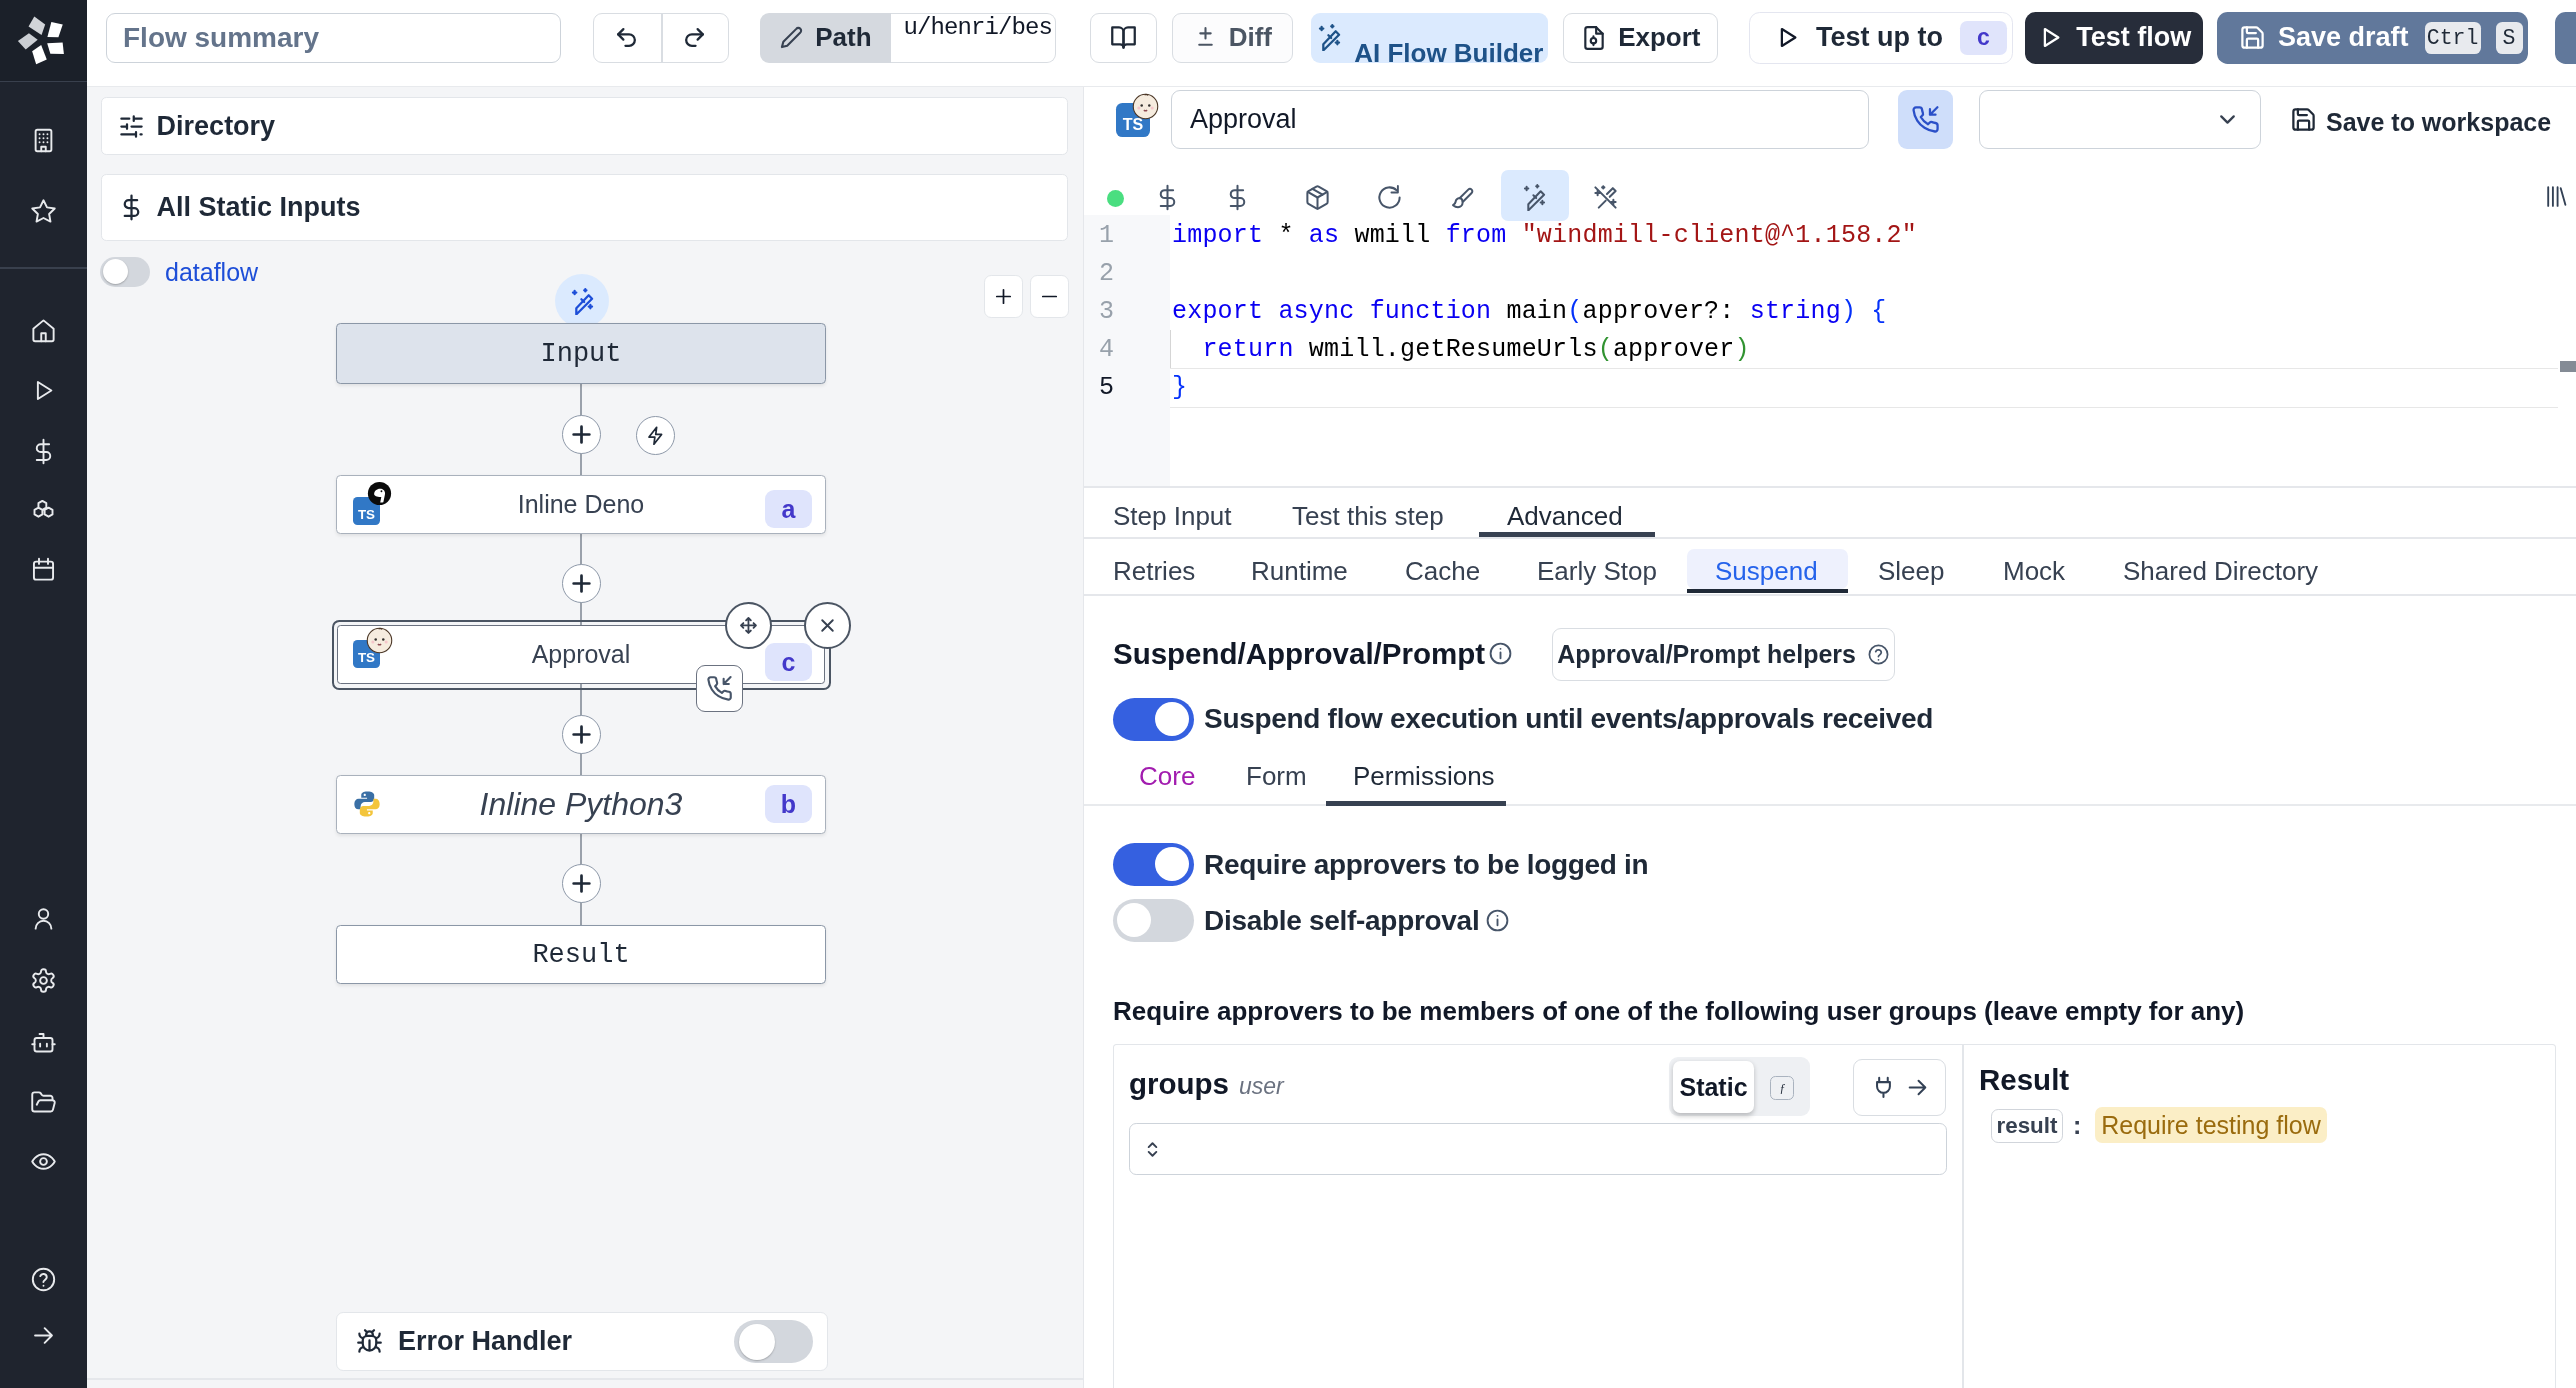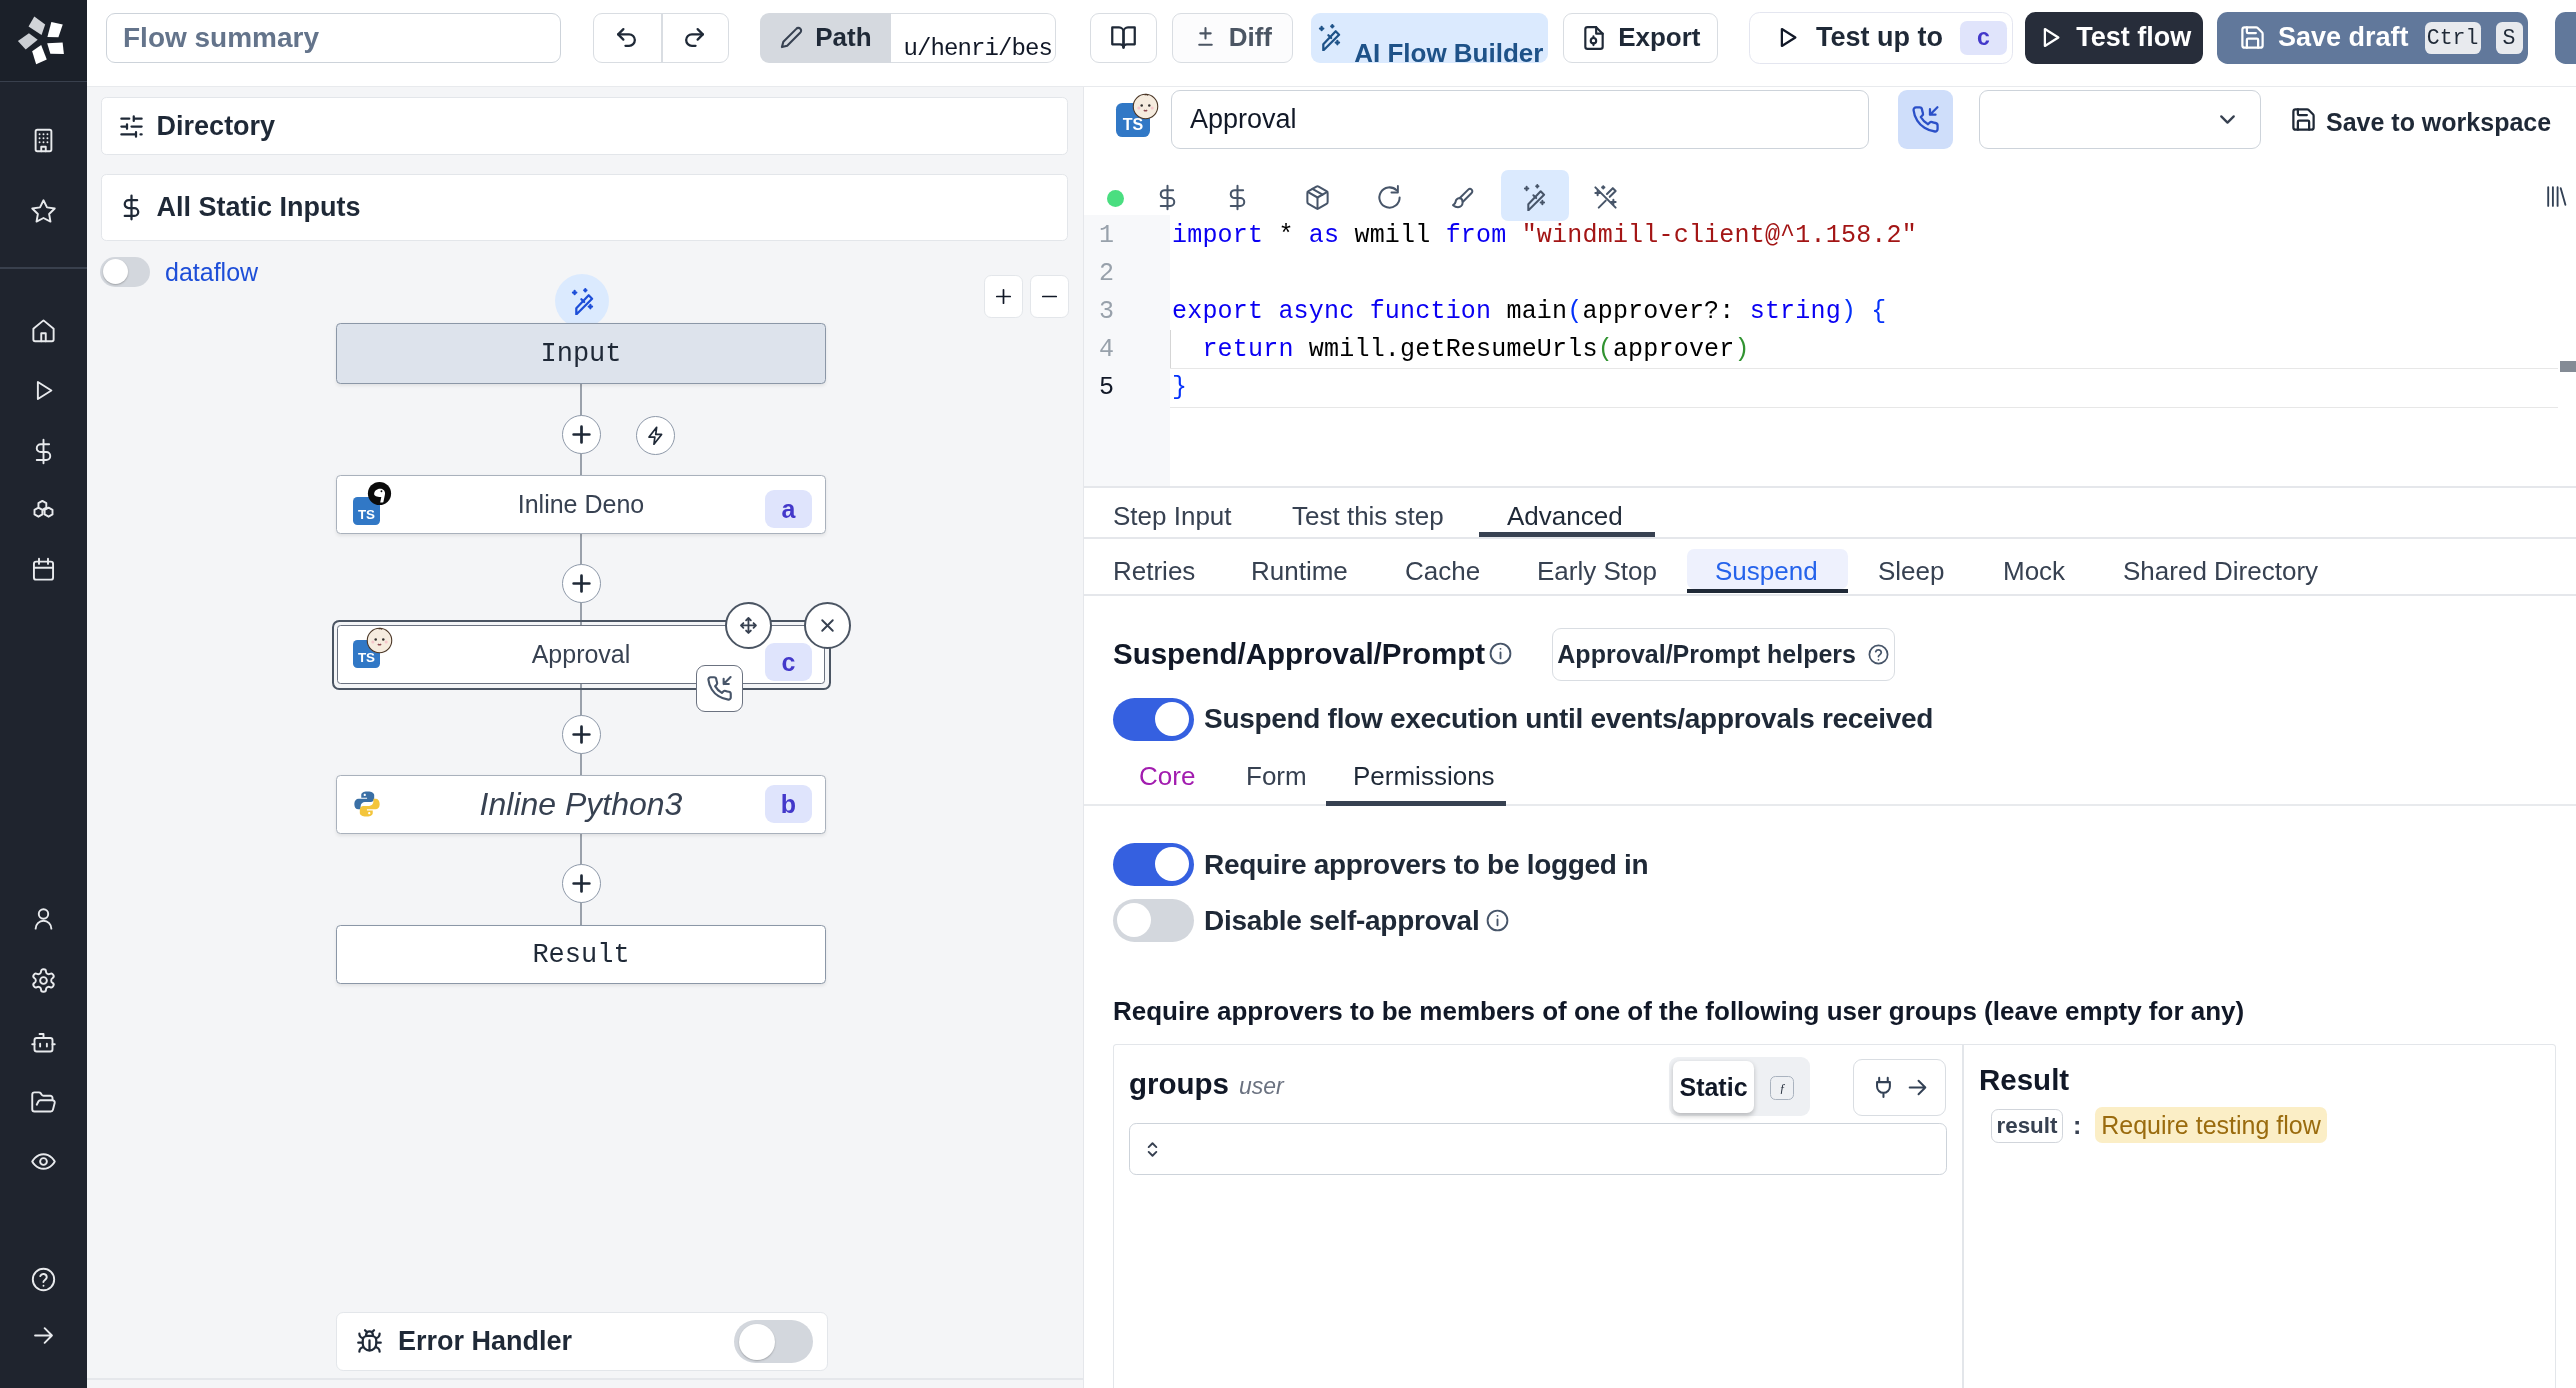--- a/index.html
+++ b/index.html
@@ -121,21 +121,21 @@
     </svg>
   </div>
 <div class="abs" style="left:760px;top:12.5px;width:131px;height:50px;background:#d5d9df;border-radius:9px 0 0 9px;display:flex;align-items:center;">
     <span style="margin-left:19.7px;">
       <svg width="23" height="23" viewBox="0 0 24 24" fill="none" stroke="#374151" stroke-width="2.20" stroke-linecap="round" stroke-linejoin="round">
         <path d="M17 3a2.85 2.83 0 1 1 4 4L7.5 20.5 2 22l1.5-5.5Z"></path>
       </svg>
     </span>
     <span style="margin-left:12.5px;font-size:26px;font-weight:bold;color:#1f2937;">Path</span>
   </div>
-<div class="abs" style="left:891px;top:12.5px;width:165px;height:50px;background:#fff;border:1.8px solid #d9dde2;border-left:none;border-radius:0 9px 9px 0;display:flex;align-items:flex-end;">
+<div class="abs" style="left:891px;top:12.5px;width:165px;height:50px;background:#fff;border:1.8px solid #d9dde2;border-left:none;border-radius:0 9px 9px 0;display:flex;align-items:flex-start;">
     <span class="mono" style="margin-left:12.5px;font-size:24px;color:#111827;letter-spacing:-0.9px;">u/henri/bes</span>
   </div>
 <div class="abs" style="left:1090px;top:12.5px;width:67px;height:50px;background:#fff;border:1.8px solid #d9dde2;border-radius:9px;display:flex;align-items:center;justify-content:center;">
     <svg width="27" height="27" viewBox="0 0 24 24" fill="none" stroke="#1f2937" stroke-width="2.00" stroke-linecap="round" stroke-linejoin="round">
       <path d="M2 3h6a4 4 0 0 1 4 4v14a3 3 0 0 0-3-3H2z"></path>
       <path d="M22 3h-6a4 4 0 0 0-4 4v14a3 3 0 0 1 3-3h7z"></path>
     </svg>
   </div>
 <div class="abs" style="left:1172px;top:12.5px;width:121px;height:50px;background:#fcfcfd;border:1.8px solid #d9dde2;border-radius:9px;display:flex;align-items:center;justify-content:center;">
     <svg width="25" height="25" viewBox="0 0 24 24" fill="none" stroke="#4b5563" stroke-width="2.00" stroke-linecap="round" stroke-linejoin="round">

